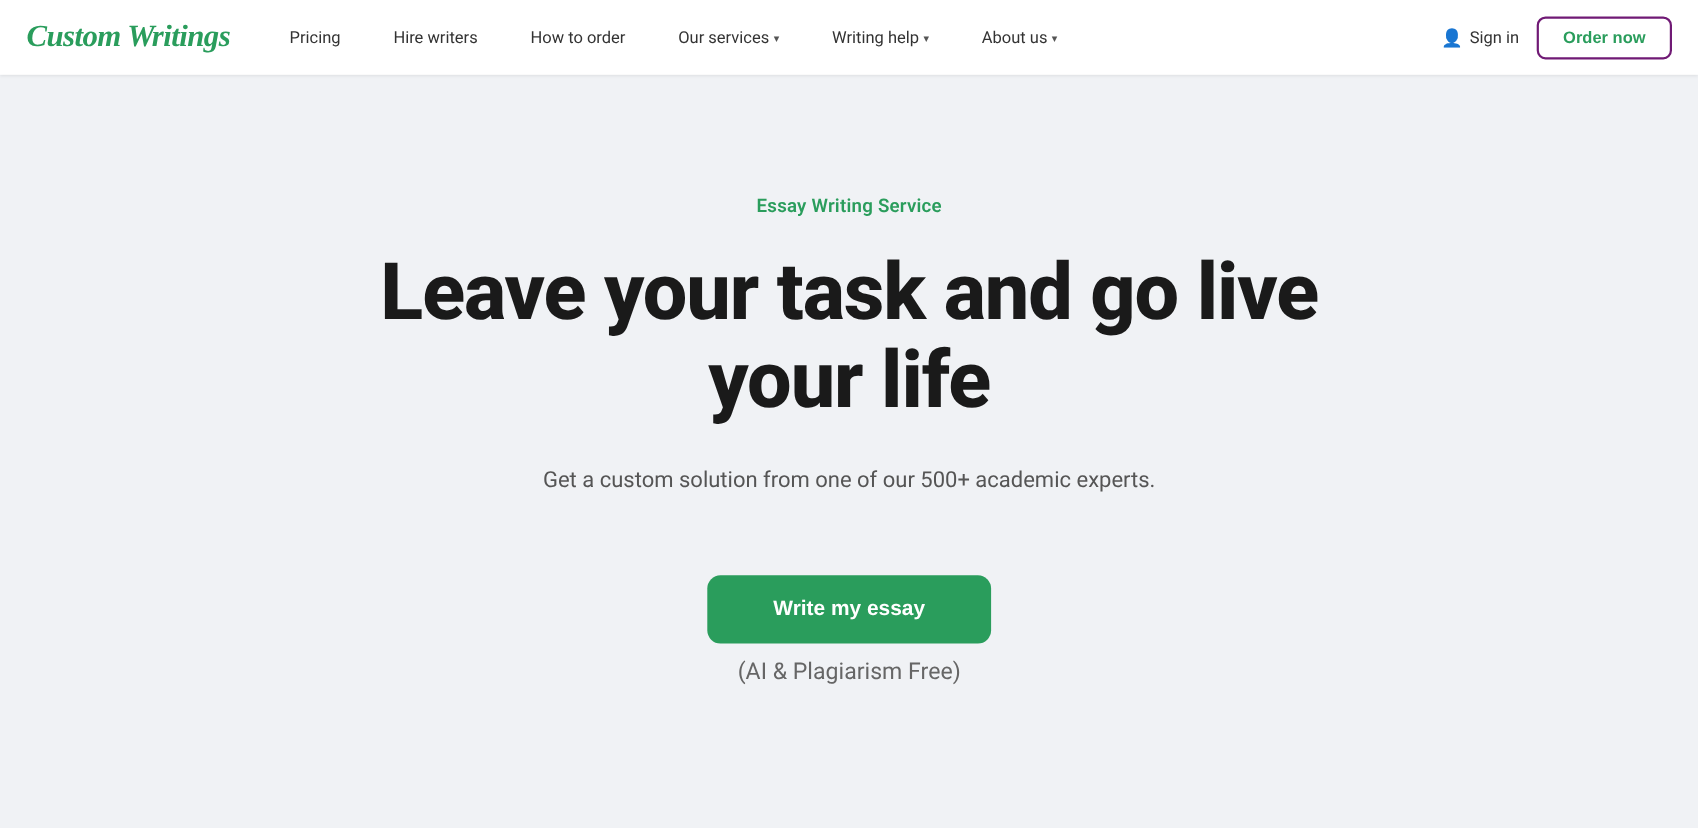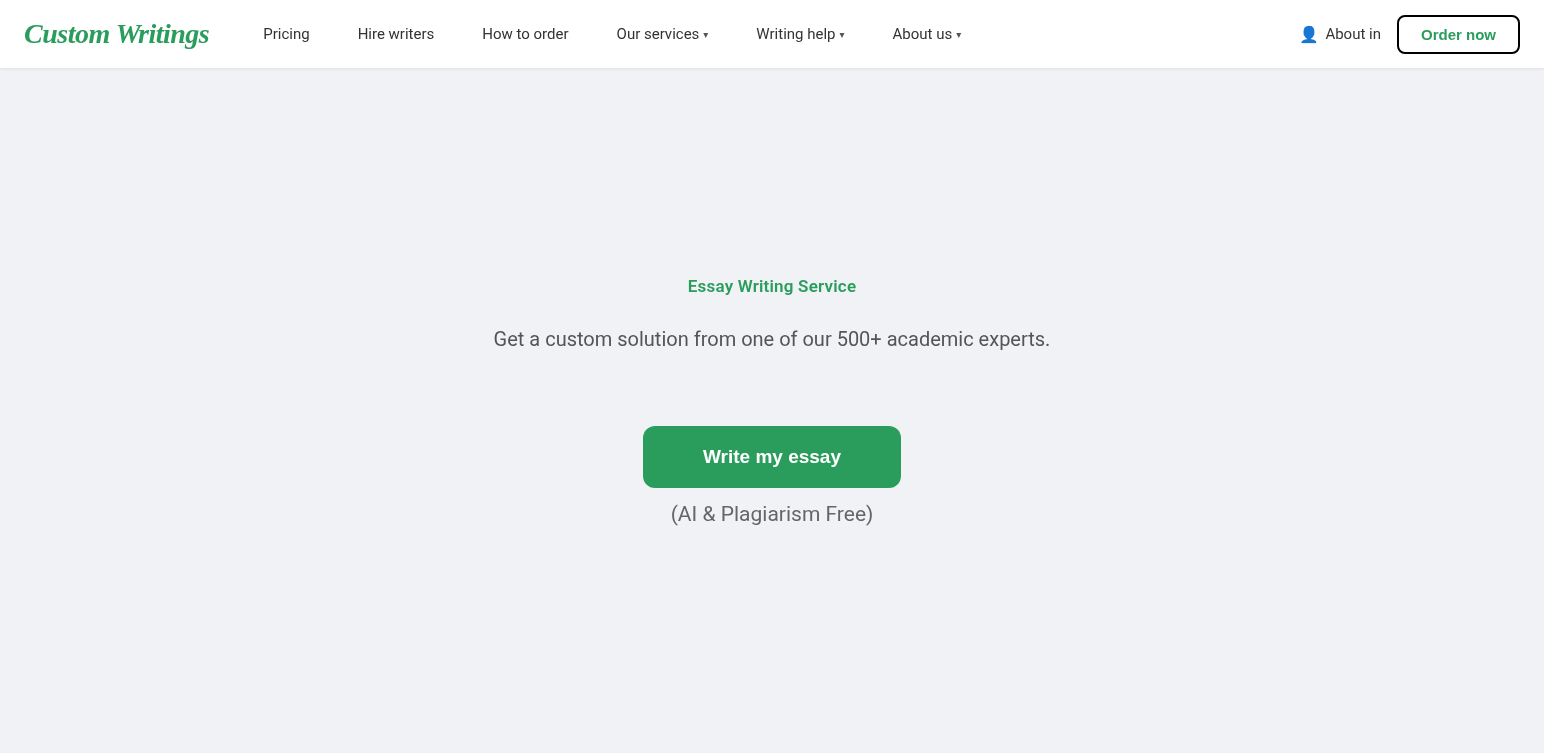--- a/index.html
+++ b/index.html
@@ -84,21 +84,21 @@
       text-decoration: none;
     }
 
     .user-icon {
       font-size: 16px;
       color: #555;
     }
 
     .order-now-btn {
       background: transparent;
-      border: 2px solid #000000;
+      border: 2px solid #701a75;
       color: #2a9d5c;
       font-size: 15px;
       font-weight: 600;
       padding: 9px 22px;
       border-radius: 8px;
       cursor: pointer;
       transition: background 0.15s, color 0.15s;
       white-space: nowrap;
     }
 
@@ -186,24 +186,25 @@
     </a>
     <a href="#" class="nav-item">
       <span>About us</span>
       <span class="chevron-icon">▾</span>
     </a>
   </nav>
 
   <div class="header-actions">
     <a href="#" class="sign-in-btn">
       <span class="user-icon">👤</span>
-      <span>About in</span>
+      <span>Sign in</span>
     </a>
     <button class="order-now-btn">Order now</button>
   </div>
 </header>
 
 <section class="hero">
   <p class="hero-subtitle">Essay Writing Service</p>
+  <h1 class="hero-title">Leave your task and go live your life</h1>
   <p class="hero-description">Get a custom solution from one of our 500+ academic experts.</p>
   <button class="write-essay-btn">Write my essay</button>
   <span class="hero-note">(AI &amp; Plagiarism Free)</span>
 </section>
 
 </body></html>

